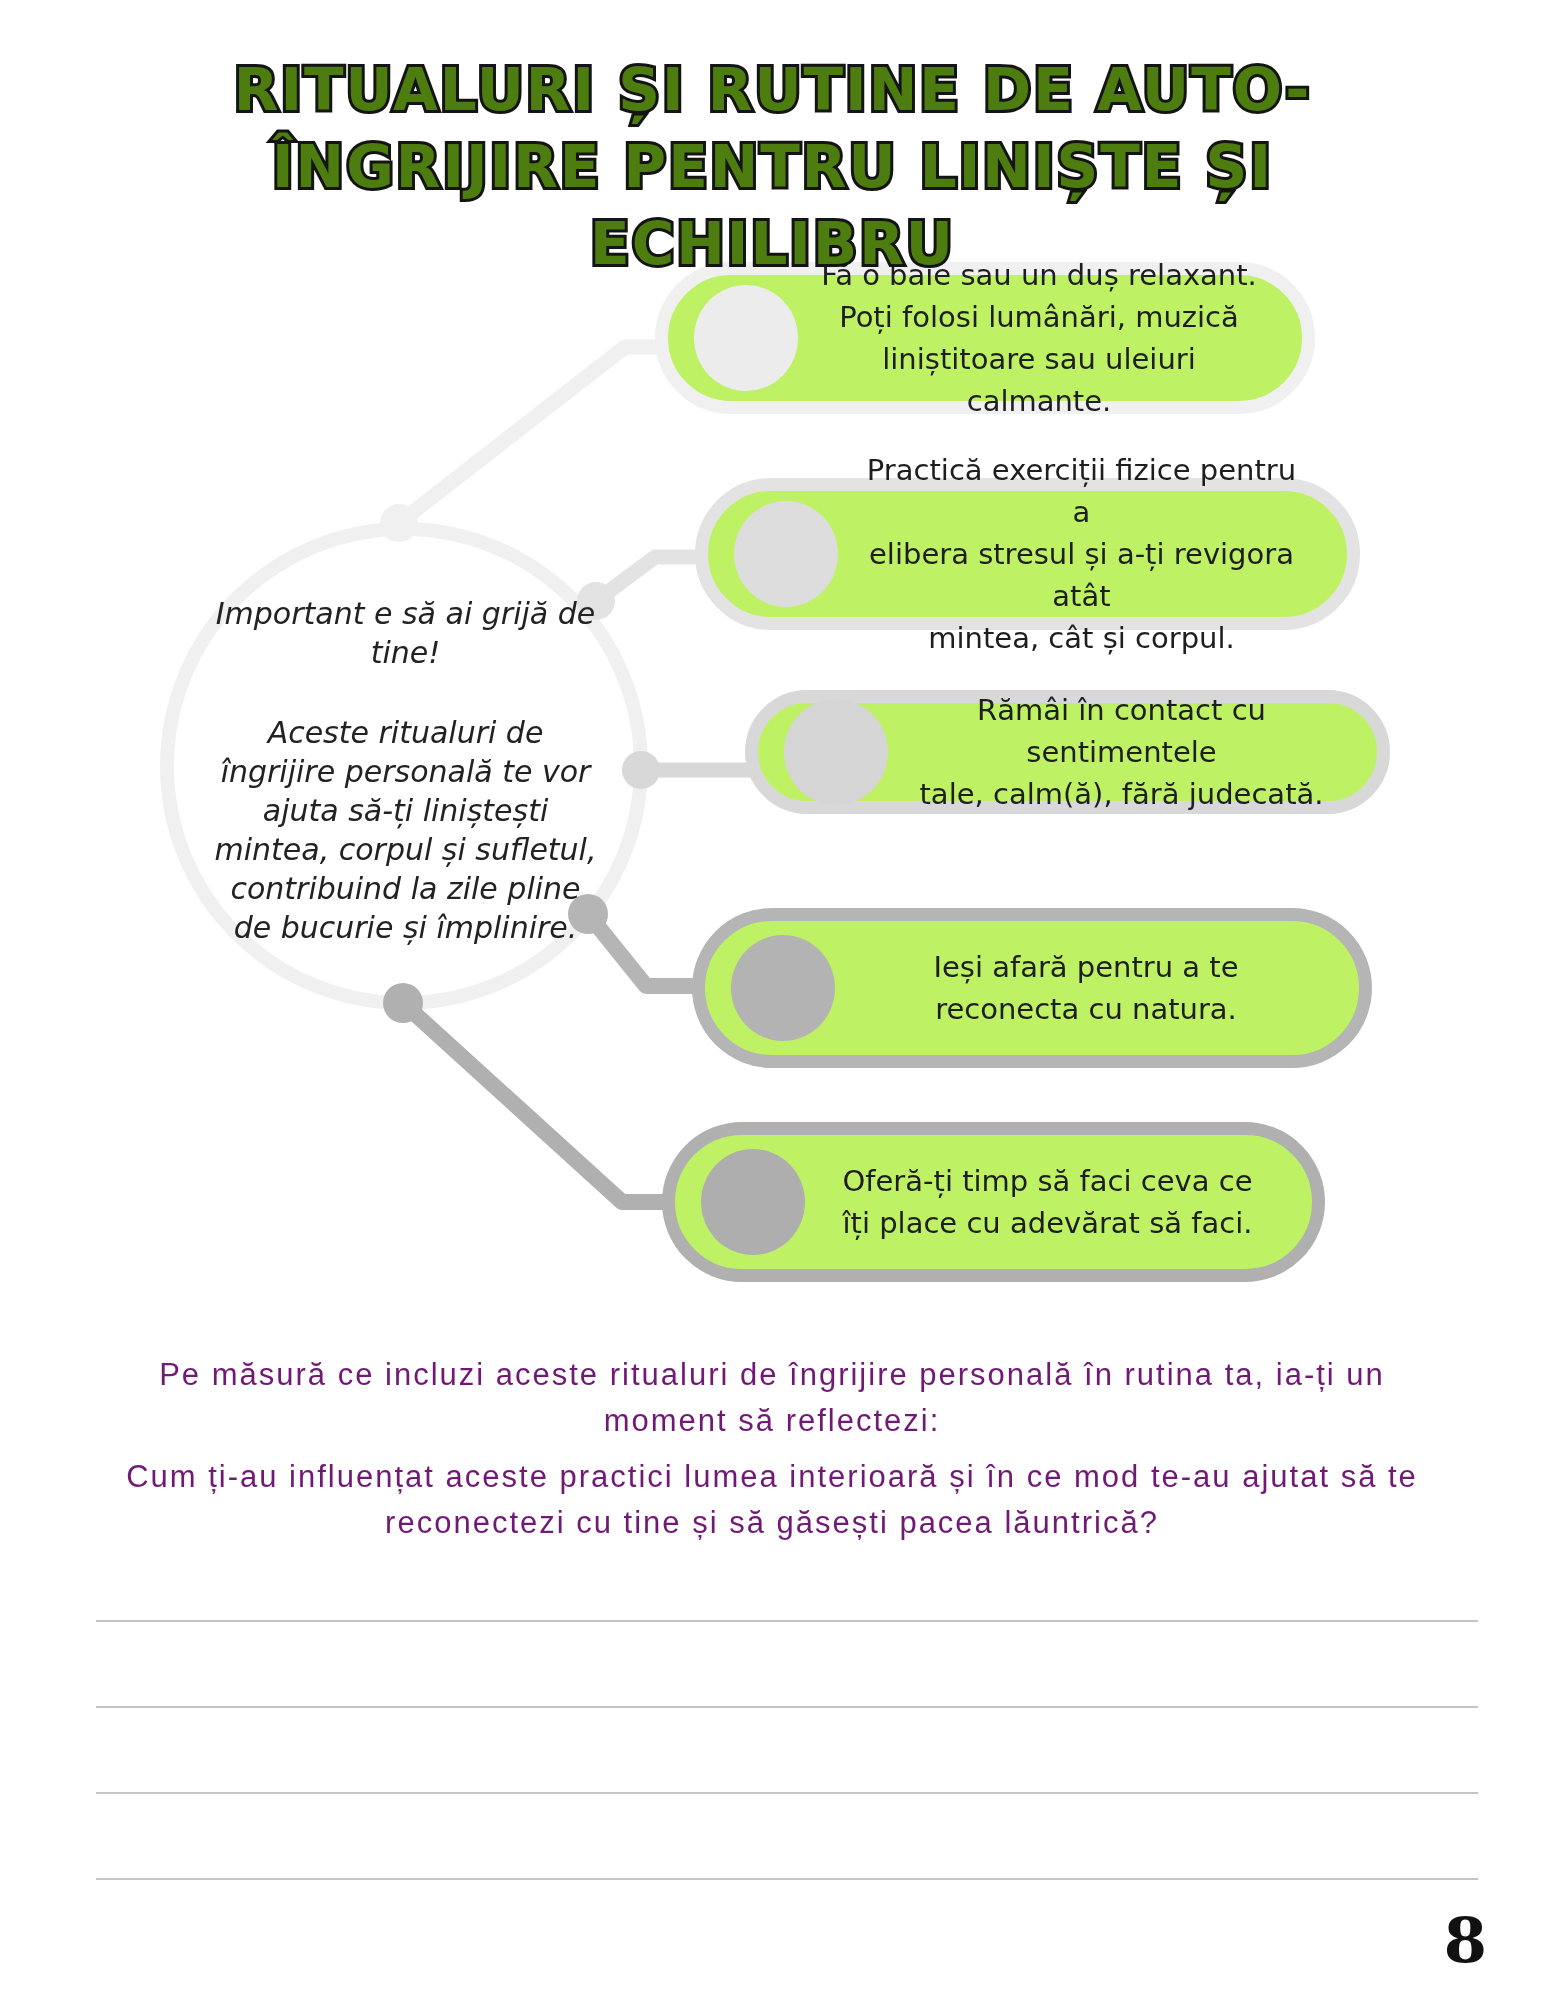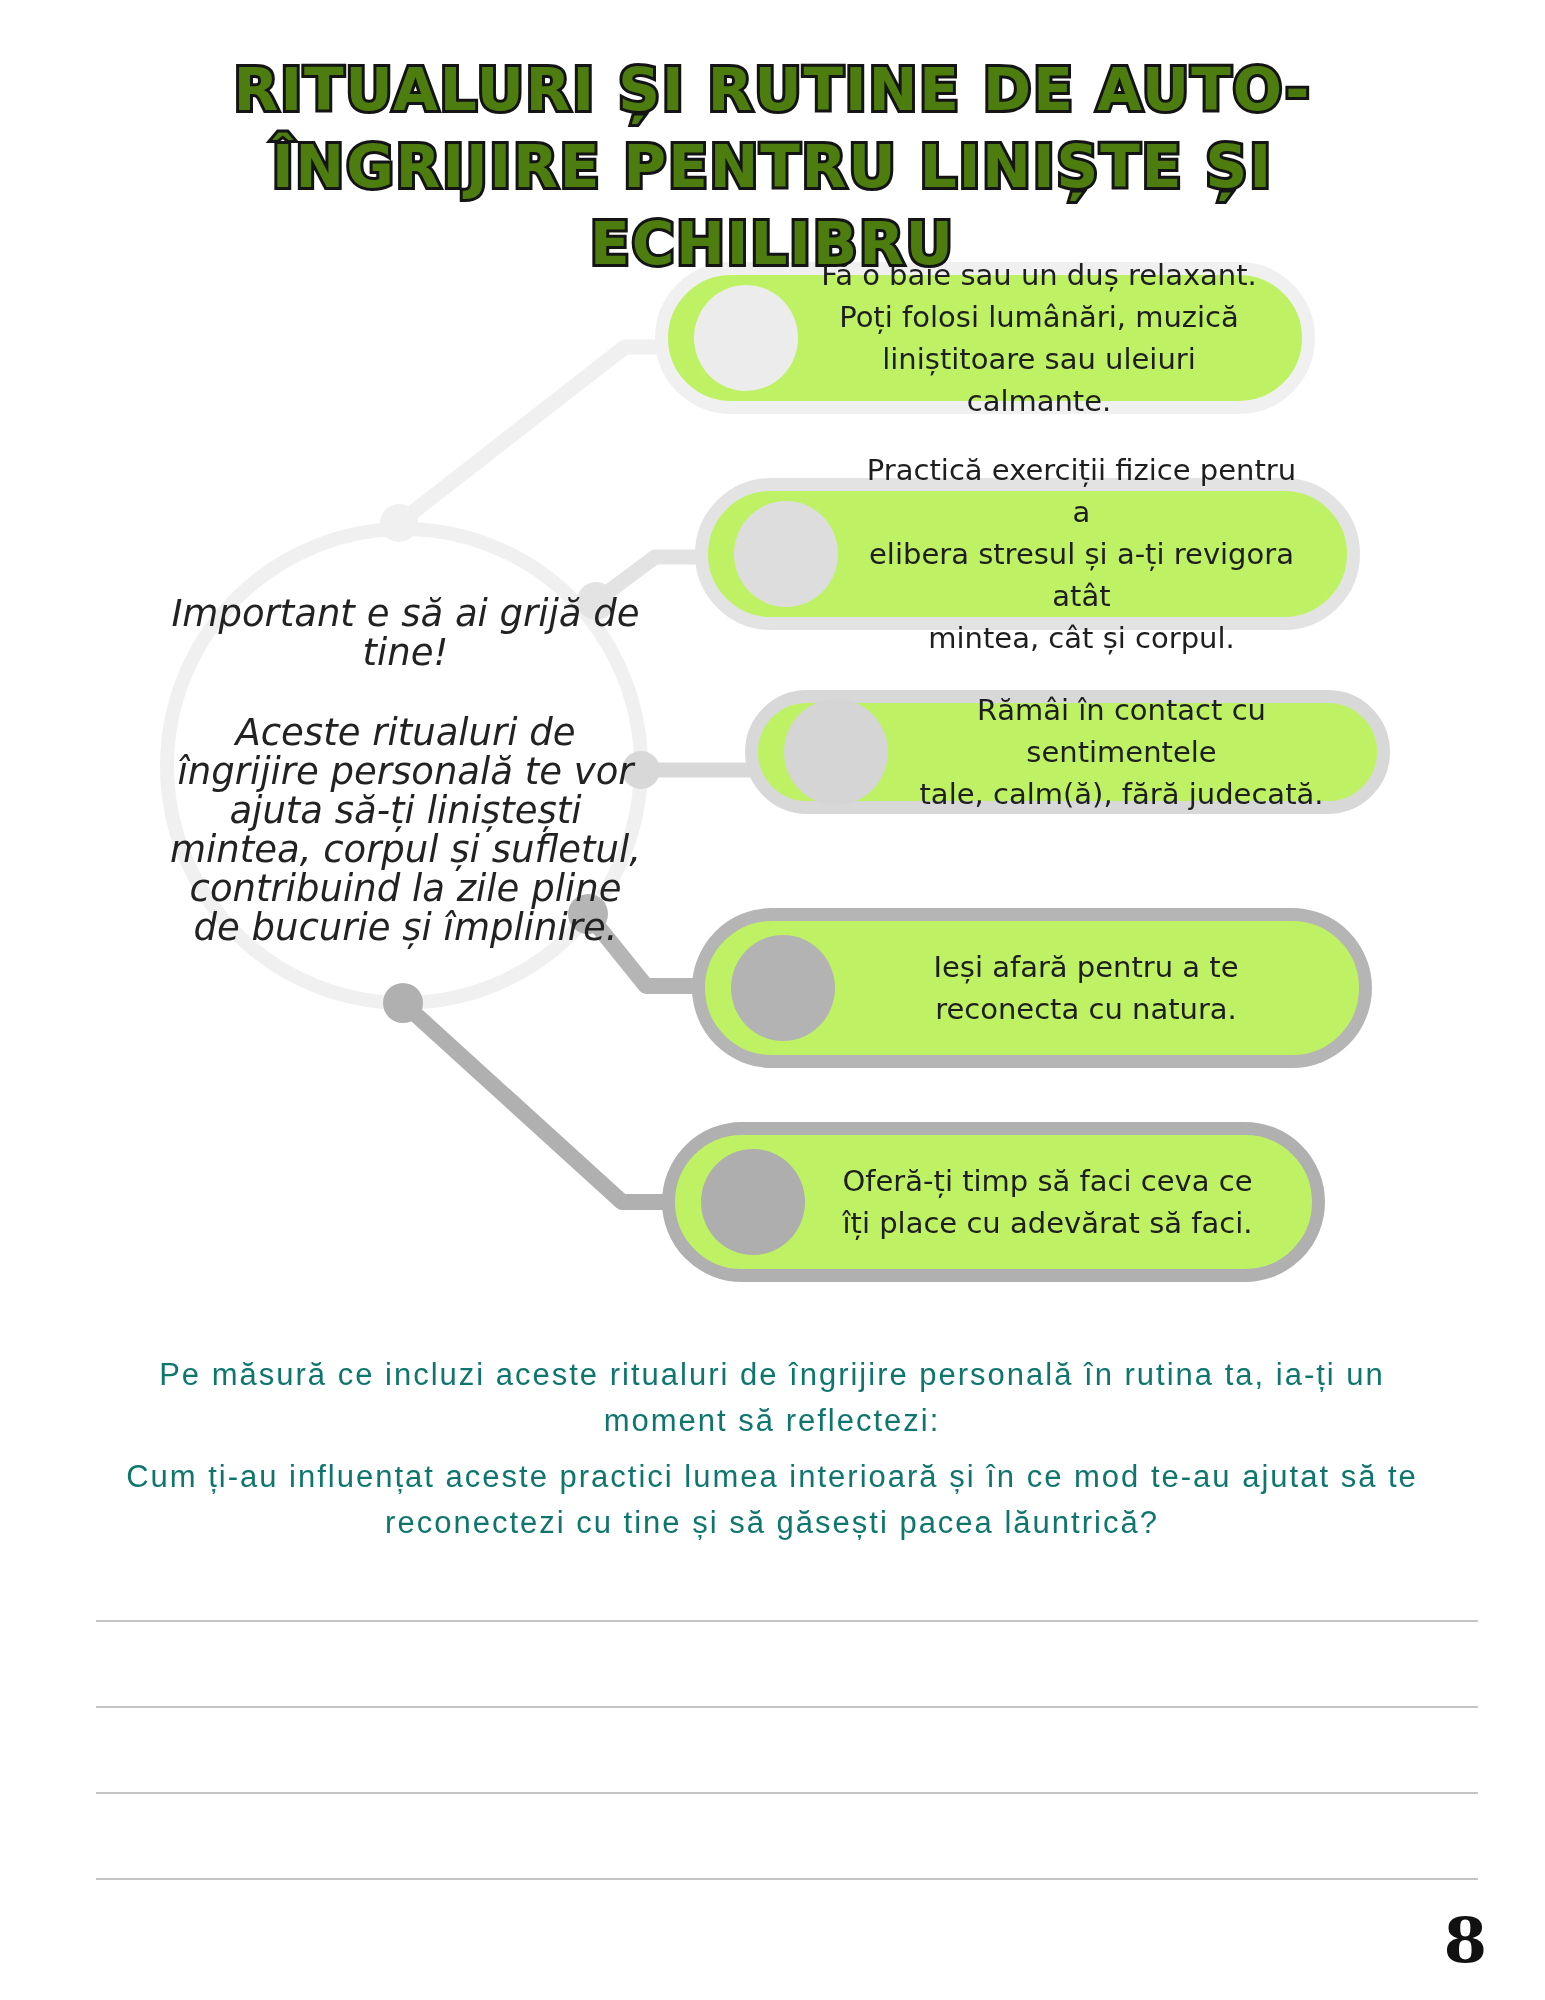--- a/index.html
+++ b/index.html
@@ -38,21 +38,21 @@
     z-index:1;
   }
   
   .center-note{
     position:absolute;
     left:158px; top:594px;
     width:495px;
     z-index:2;
     text-align:center;
     font-style:italic;
-    font-size:37px;
+    font-size:30px;
     line-height:39px;
     color:#222222;
   }
   .note-p{margin:0 0 41px 0;}
   .note-p:last-child{margin-bottom:16px;}
   
   .bubble{
     position:absolute;
     border-style:solid;
     border-width:13px;
@@ -88,21 +88,21 @@
   .reflection{
     position:absolute;
     left:72px; top:1352px;
     width:1400px;
     z-index:2;
     text-align:center;
     font-family:"Liberation Sans", sans-serif;
     font-size:31px;
     line-height:46px;
     letter-spacing:2px;
-    color:#0f766e;
+    color:#701a75;
   }
   .reflection-p{margin:0 0 10px 0;}
   
   .rule{
     position:absolute;
     left:96px;
     width:1382px;
     height:0;
     border-top:2px solid #c4c4c4;
     z-index:2;

